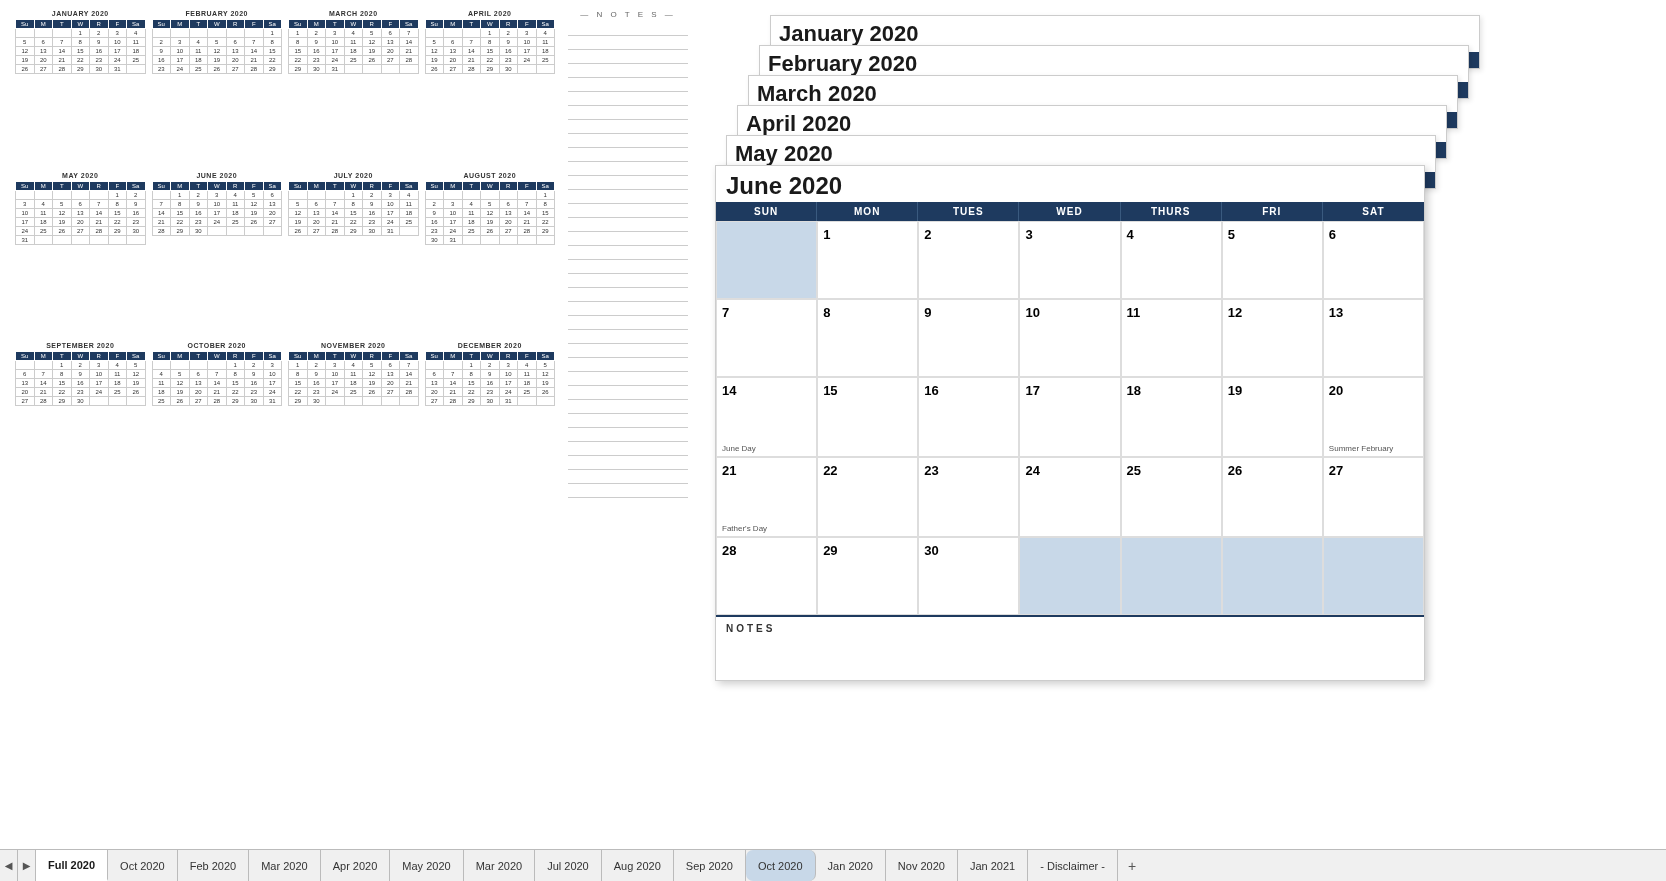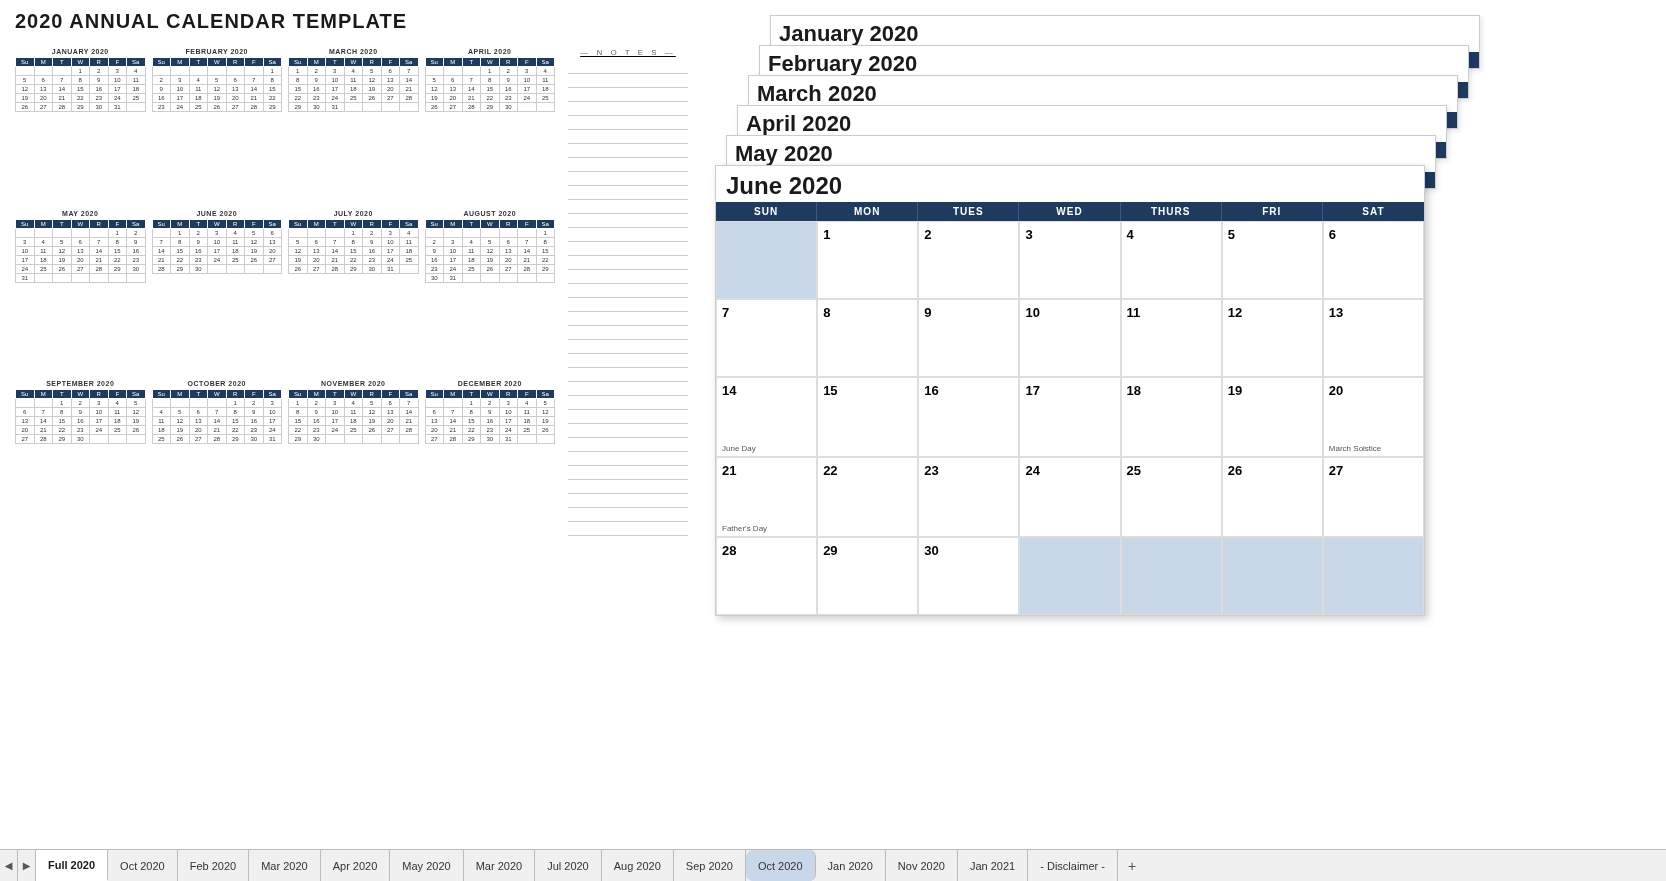--- a/index.html
+++ b/index.html
@@ -85,21 +85,20 @@
     }
 
     .mini-cal-table td.weekend {
       color: #333;
     }
 
     
     .notes-section {
       width: 120px;
       margin-left: 5px;
-      text-decoration: underline;
     }
 
     .notes-title {
       font-size: 8px;
       color: #666;
       text-align: center;
       letter-spacing: 3px;
       margin-bottom: 3px;
     }
 
@@ -194,21 +193,20 @@
     }
   </style>
 </head>
 <body>
 
 <div class="spreadsheet-container">
 
   <div class="content-area">
 
     <div class="annual-overview">
-      <div class="annual-title">2020 ANNUAL CALENDAR TEMPLATE</div>
 
       <div style="display:flex; flex-direction:row; gap:8px;">
 
         <div style="display:grid; grid-template-columns: repeat(4,1fr); gap:6px; width:540px;">
 
           <div id="mini-months-container" style="display:contents;"><div class="mini-month">
                 <div class="mini-month-title">JANUARY 2020</div>
                 <table class="mini-cal-table">
                   <thead>
                     <tr>
@@ -1119,21 +1117,21 @@
             <span style="font-weight:bold; font-size:13px;">14</span>
             <div style="font-size:8px; color:#555; margin-top:45px;">June Day</div>
           </div>
           <div style="border:1px solid #ddd; min-height:78px; padding:3px 5px;"><span style="font-weight:bold; font-size:13px;">15</span></div>
           <div style="border:1px solid #ddd; min-height:78px; padding:3px 5px;"><span style="font-weight:bold; font-size:13px;">16</span></div>
           <div style="border:1px solid #ddd; min-height:78px; padding:3px 5px;"><span style="font-weight:bold; font-size:13px;">17</span></div>
           <div style="border:1px solid #ddd; min-height:78px; padding:3px 5px;"><span style="font-weight:bold; font-size:13px;">18</span></div>
           <div style="border:1px solid #ddd; min-height:78px; padding:3px 5px;"><span style="font-weight:bold; font-size:13px;">19</span></div>
           <div style="border:1px solid #ddd; min-height:78px; padding:3px 5px;">
             <span style="font-weight:bold; font-size:13px;">20</span>
-            <div style="font-size:8px; color:#555; margin-top:45px;">March Solstice</div>
+            <div style="font-size:8px; color:#555; margin-top:45px;">Summer February</div>
           </div>
         </div>
 
         <div style="display:grid; grid-template-columns:repeat(7,1fr);">
           <div style="border:1px solid #ddd; min-height:78px; padding:3px 5px;">
             <span style="font-weight:bold; font-size:13px;">21</span>
             <div style="font-size:8px; color:#555; margin-top:45px;">Father's Day</div>
           </div>
           <div style="border:1px solid #ddd; min-height:78px; padding:3px 5px;"><span style="font-weight:bold; font-size:13px;">22</span></div>
           <div style="border:1px solid #ddd; min-height:78px; padding:3px 5px;"><span style="font-weight:bold; font-size:13px;">23</span></div>
@@ -1146,20 +1144,23 @@
         <div style="display:grid; grid-template-columns:repeat(7,1fr);">
           <div style="border:1px solid #ddd; min-height:78px; padding:3px 5px;"><span style="font-weight:bold; font-size:13px;">28</span></div>
           <div style="border:1px solid #ddd; min-height:78px; padding:3px 5px;"><span style="font-weight:bold; font-size:13px;">29</span></div>
           <div style="border:1px solid #ddd; min-height:78px; padding:3px 5px;"><span style="font-weight:bold; font-size:13px;">30</span></div>
           <div style="border:1px solid #ddd; min-height:78px; padding:3px 5px; background:#c8d8e8;"></div>
           <div style="border:1px solid #ddd; min-height:78px; padding:3px 5px; background:#c8d8e8;"></div>
           <div style="border:1px solid #ddd; min-height:78px; padding:3px 5px; background:#c8d8e8;"></div>
           <div style="border:1px solid #ddd; min-height:78px; padding:3px 5px; background:#c8d8e8;"></div>
         </div>
 
+        <div style="border-top:2px solid #1e3a5f; padding:6px 10px; min-height:65px;">
+          <div style="font-size:10px; letter-spacing:3px; color:#333; font-weight:bold;">NOTES</div>
+        </div>
       </div>
     </div>
   </div>
 
   <div class="tabs-bar">
     <button class="tab-nav-btn">◀</button>
     <button class="tab-nav-btn">▶</button>
     <div id="tabs-container" style="display:flex; align-items:stretch; overflow:hidden;">
     <div class="tab-item active">Full 2020</div>
         <div class="tab-item">Oct 2020</div>

